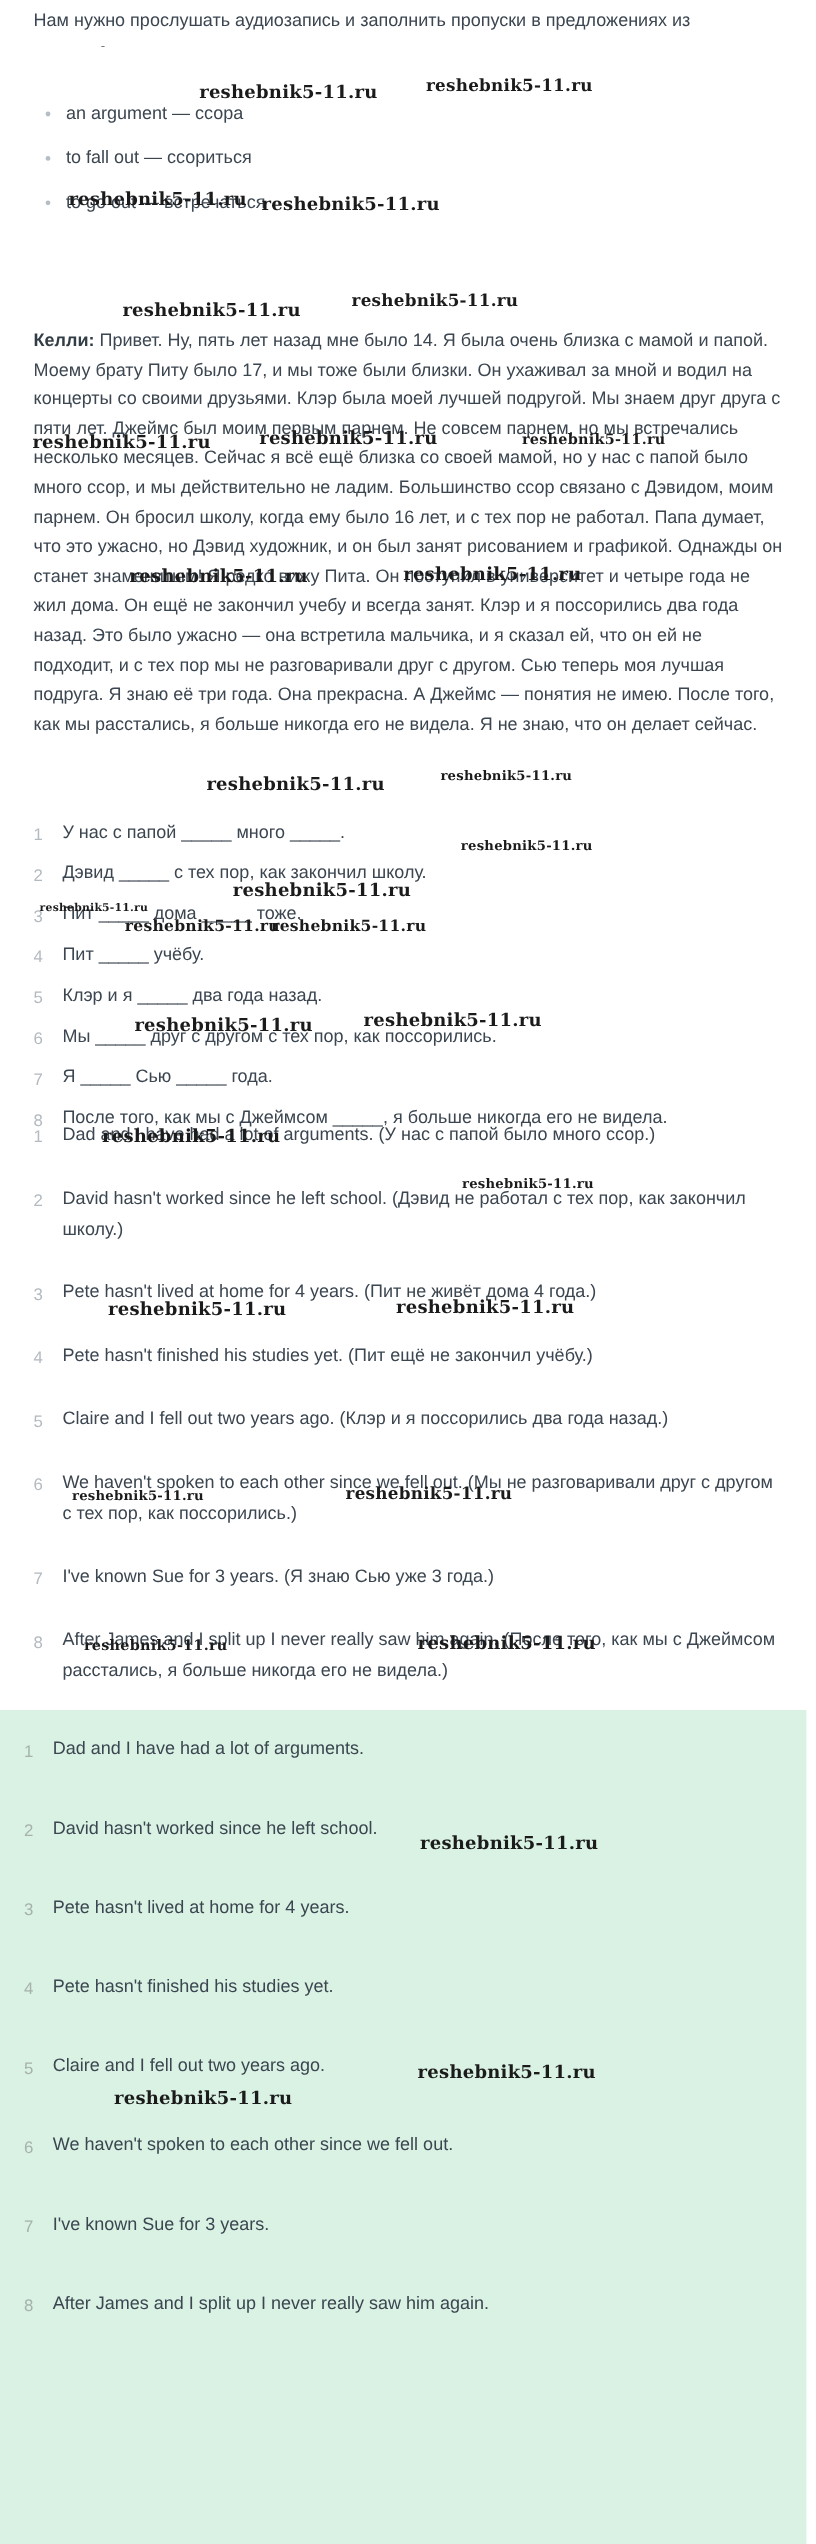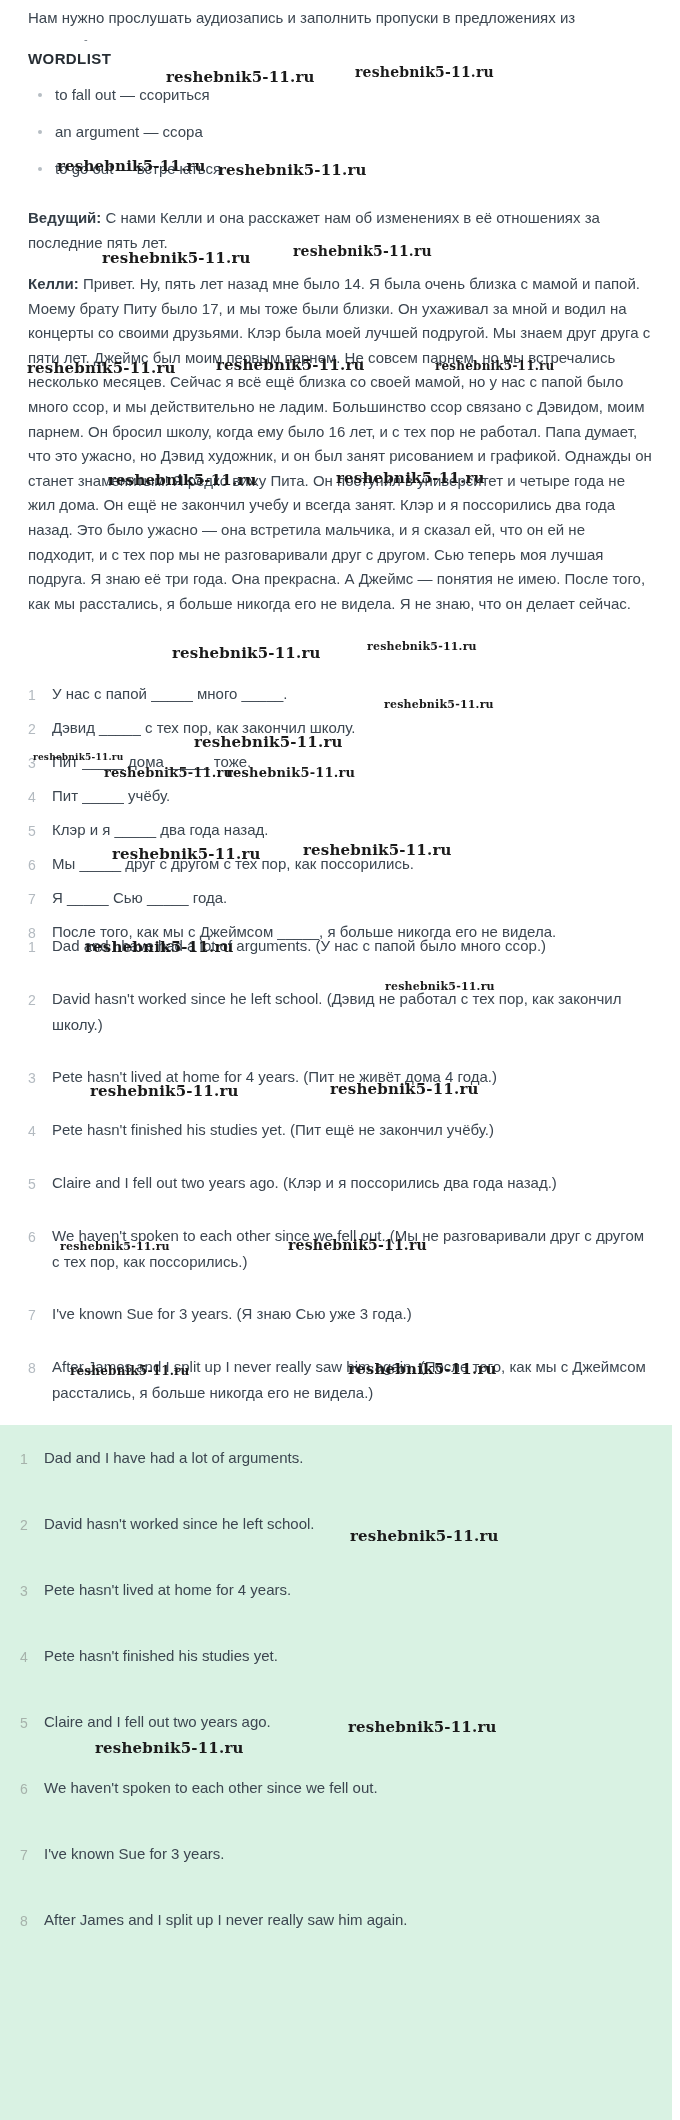--- a/index.html
+++ b/index.html
@@ -52,38 +52,36 @@
   }
 </style>
 </head>
 <body style="color: rgb(60, 70, 80);">
 
 <div class="page">
 
   <div class="abs intro">Нам нужно прослушать аудиозапись и заполнить пропуски в предложениях из</div>
   <div class="fragment">-</div>
 
-  <div class="abs wordlist-title">WORDLIST</div>
 
   <ul class="abs wordlist">
+    <li>
+        <span class="dot"></span>
+        <span>an argument — ссора</span>
+      </li>
     <li>
         <span class="dot"></span>
         <span>to fall out — ссориться</span>
       </li>
     <li>
         <span class="dot"></span>
-        <span>an argument — ссора</span>
-      </li>
-    <li>
-        <span class="dot"></span>
         <span>to go out — встречаться</span>
       </li>
   </ul>
 
-  <p class="abs para host"><span class="speaker">Ведущий:</span><span> С нами Келли и она расскажет нам об изменениях в её отношениях за последние пять лет.</span></p>
 
   <p class="abs para kelly"><span class="speaker">Келли:</span><span> Привет. Ну, пять лет назад мне было 14. Я была очень близка с мамой и папой. Моему брату Питу было 17, и мы тоже были близки. Он ухаживал за мной и водил на концерты со своими друзьями. Клэр была моей лучшей подругой. Мы знаем друг друга с пяти лет. Джеймс был моим первым парнем. Не совсем парнем, но мы встречались несколько месяцев. Сейчас я всё ещё близка со своей мамой, но у нас с папой было много ссор, и мы действительно не ладим. Большинство ссор связано с Дэвидом, моим парнем. Он бросил школу, когда ему было 16 лет, и с тех пор не работал. Папа думает, что это ужасно, но Дэвид художник, и он был занят рисованием и графикой. Однажды он станет знаменитым! Я редко вижу Пита. Он поступил в университет и четыре года не жил дома. Он ещё не закончил учебу и всегда занят. Клэр и я поссорились два года назад. Это было ужасно — она встретила мальчика, и я сказал ей, что он ей не подходит, и с тех пор мы не разговаривали друг с другом. Сью теперь моя лучшая подруга. Я знаю её три года. Она прекрасна. А Джеймс — понятия не имею. После того, как мы расстались, я больше никогда его не видела. Я не знаю, что он делает сейчас.</span></p>
 
   <ol class="abs tasks">
     <li>
         <span class="num">1</span>
         <span class="txt">У нас с папой _____ много _____.</span>
       </li>
     <li>
         <span class="num">2</span>

